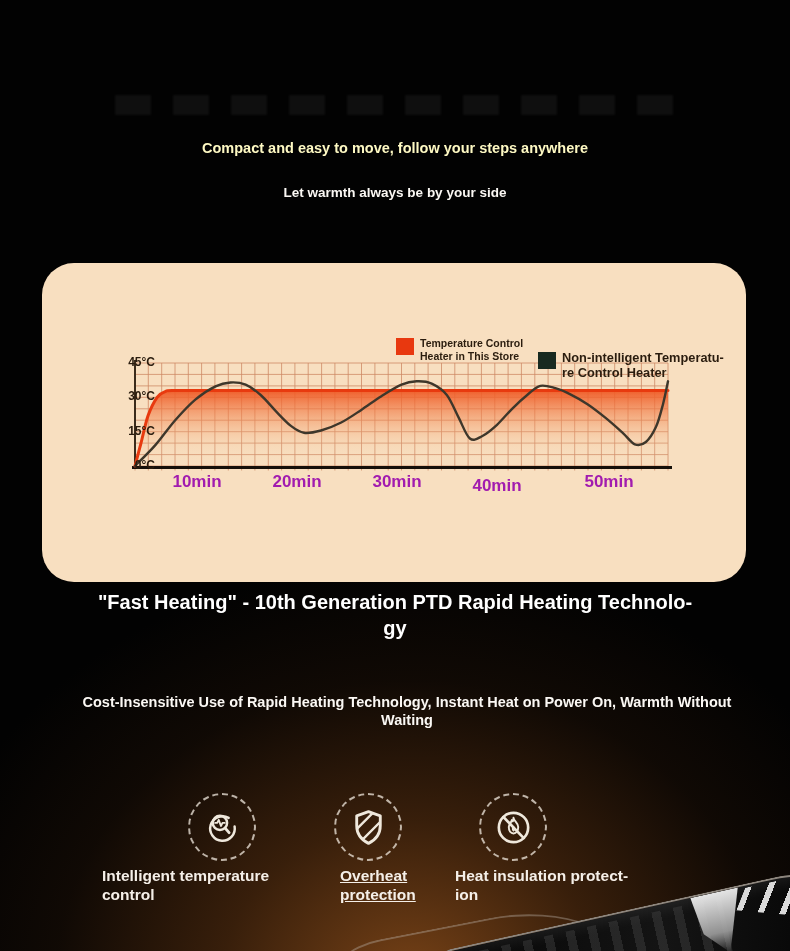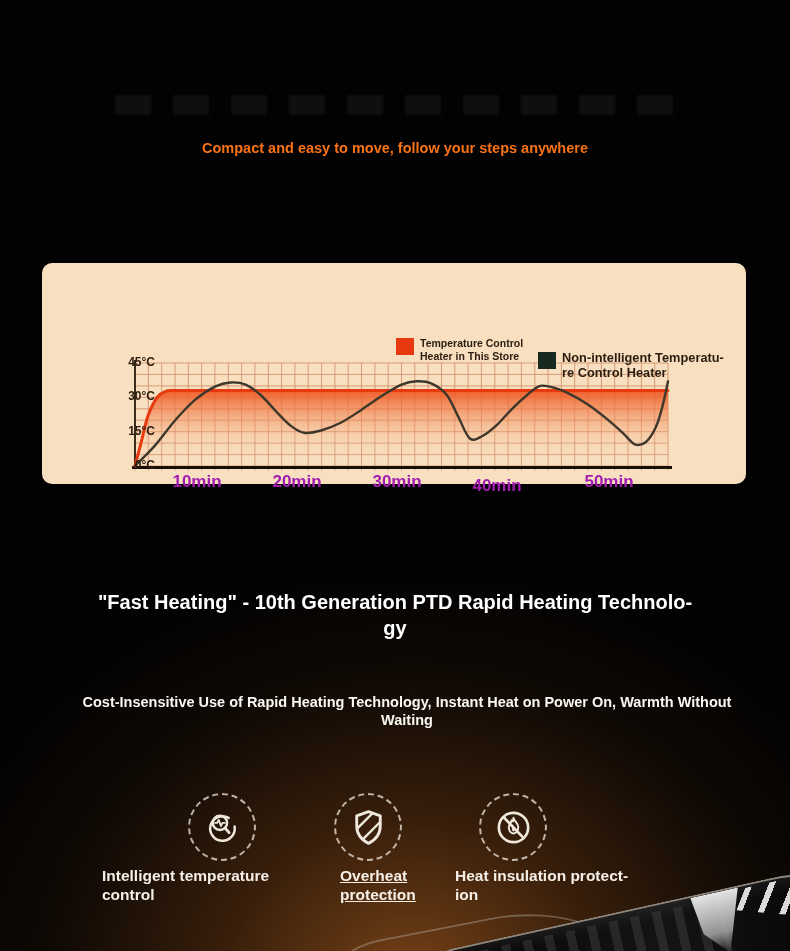--- a/index.html
+++ b/index.html
@@ -14,26 +14,26 @@
     background:radial-gradient(75% 135% at 52% 108%,
       rgba(148,82,28,.80) 0%, rgba(100,54,18,.55) 32%,
       rgba(48,26,10,.30) 60%, rgba(0,0,0,0) 84%);}
   
   .title{position:absolute;top:43px;left:75px;width:640px;margin:0;
     font-size:25px;line-height:1.34;text-align:center;color:#fff;}
   .ghost{position:absolute;top:95px;left:115px;width:560px;height:20px;
     background:repeating-linear-gradient(90deg, rgba(255,255,255,.055) 0 36px, rgba(255,255,255,0) 36px 58px);
     filter:blur(1px);}
   .sub1{position:absolute;top:140px;left:45px;width:700px;margin:0;
-    font-size:14.5px;text-align:center;color:#f97316;}
+    font-size:14.5px;text-align:center;color:#fef9c3;}
   .sub2{position:absolute;top:185px;left:45px;width:700px;margin:0;
     font-size:13.5px;text-align:center;color:#fbf8f4;}
   
-  .chart-panel{position:absolute;left:42px;top:263px;width:704px;height:221px;
-    background:#f8dfc0;border-radius:10px;color:#2a1c0e;}
+  .chart-panel{position:absolute;left:42px;top:263px;width:704px;height:319px;
+    background:#f8dfc0;border-radius:32px;color:#2a1c0e;}
   .chart-svg{position:absolute;left:0;top:0;width:704px;height:277px;}
   .legend{position:absolute;display:flex;align-items:flex-start;gap:6px;}
   .legend-a{left:354px;top:74px;}
   .legend-b{left:496px;top:88px;}
   .swatch{display:block;width:18px;height:17px;flex:0 0 auto;margin-top:1px;}
   .ltext{line-height:1.2;}
   .ltext-a{font-size:10.5px;}
   .ltext-b{font-size:12.8px;line-height:1.15;width:178px;}
   .y-tick{position:absolute;right:591px;width:60px;text-align:right;font-size:12px;}
   .y-0{top:92px;}.y-1{top:126px;}.y-2{top:161px;}.y-3{top:195px;}
@@ -85,20 +85,21 @@
     <div class="ph-rim2"></div>
     <div class="ph-body">
       <div class="ph-ribs"></div>
       <div class="ph-wedge"></div>
       <div class="ph-vents"></div>
     </div>
   </div>
 
   <div class="ghost"></div>
   <p class="sub1">Compact and easy to move, follow your steps anywhere</p>
+  <p class="sub2">Let warmth always be by your side</p>
 
   <section class="chart-panel">
     <svg id="chart-svg" class="chart-svg" viewBox="0 0 704 277">
       <defs>
         <linearGradient id="red-fill" gradientUnits="userSpaceOnUse" x1="0" y1="127" x2="0" y2="206">
           <stop offset="0" stop-color="#ef5722" stop-opacity="0.95"></stop>
           <stop offset="0.38" stop-color="#f28a55" stop-opacity="0.5"></stop>
           <stop offset="0.72" stop-color="#f6c49a" stop-opacity="0.18"></stop>
           <stop offset="1" stop-color="#f8dfc0" stop-opacity="0"></stop>
         </linearGradient>

